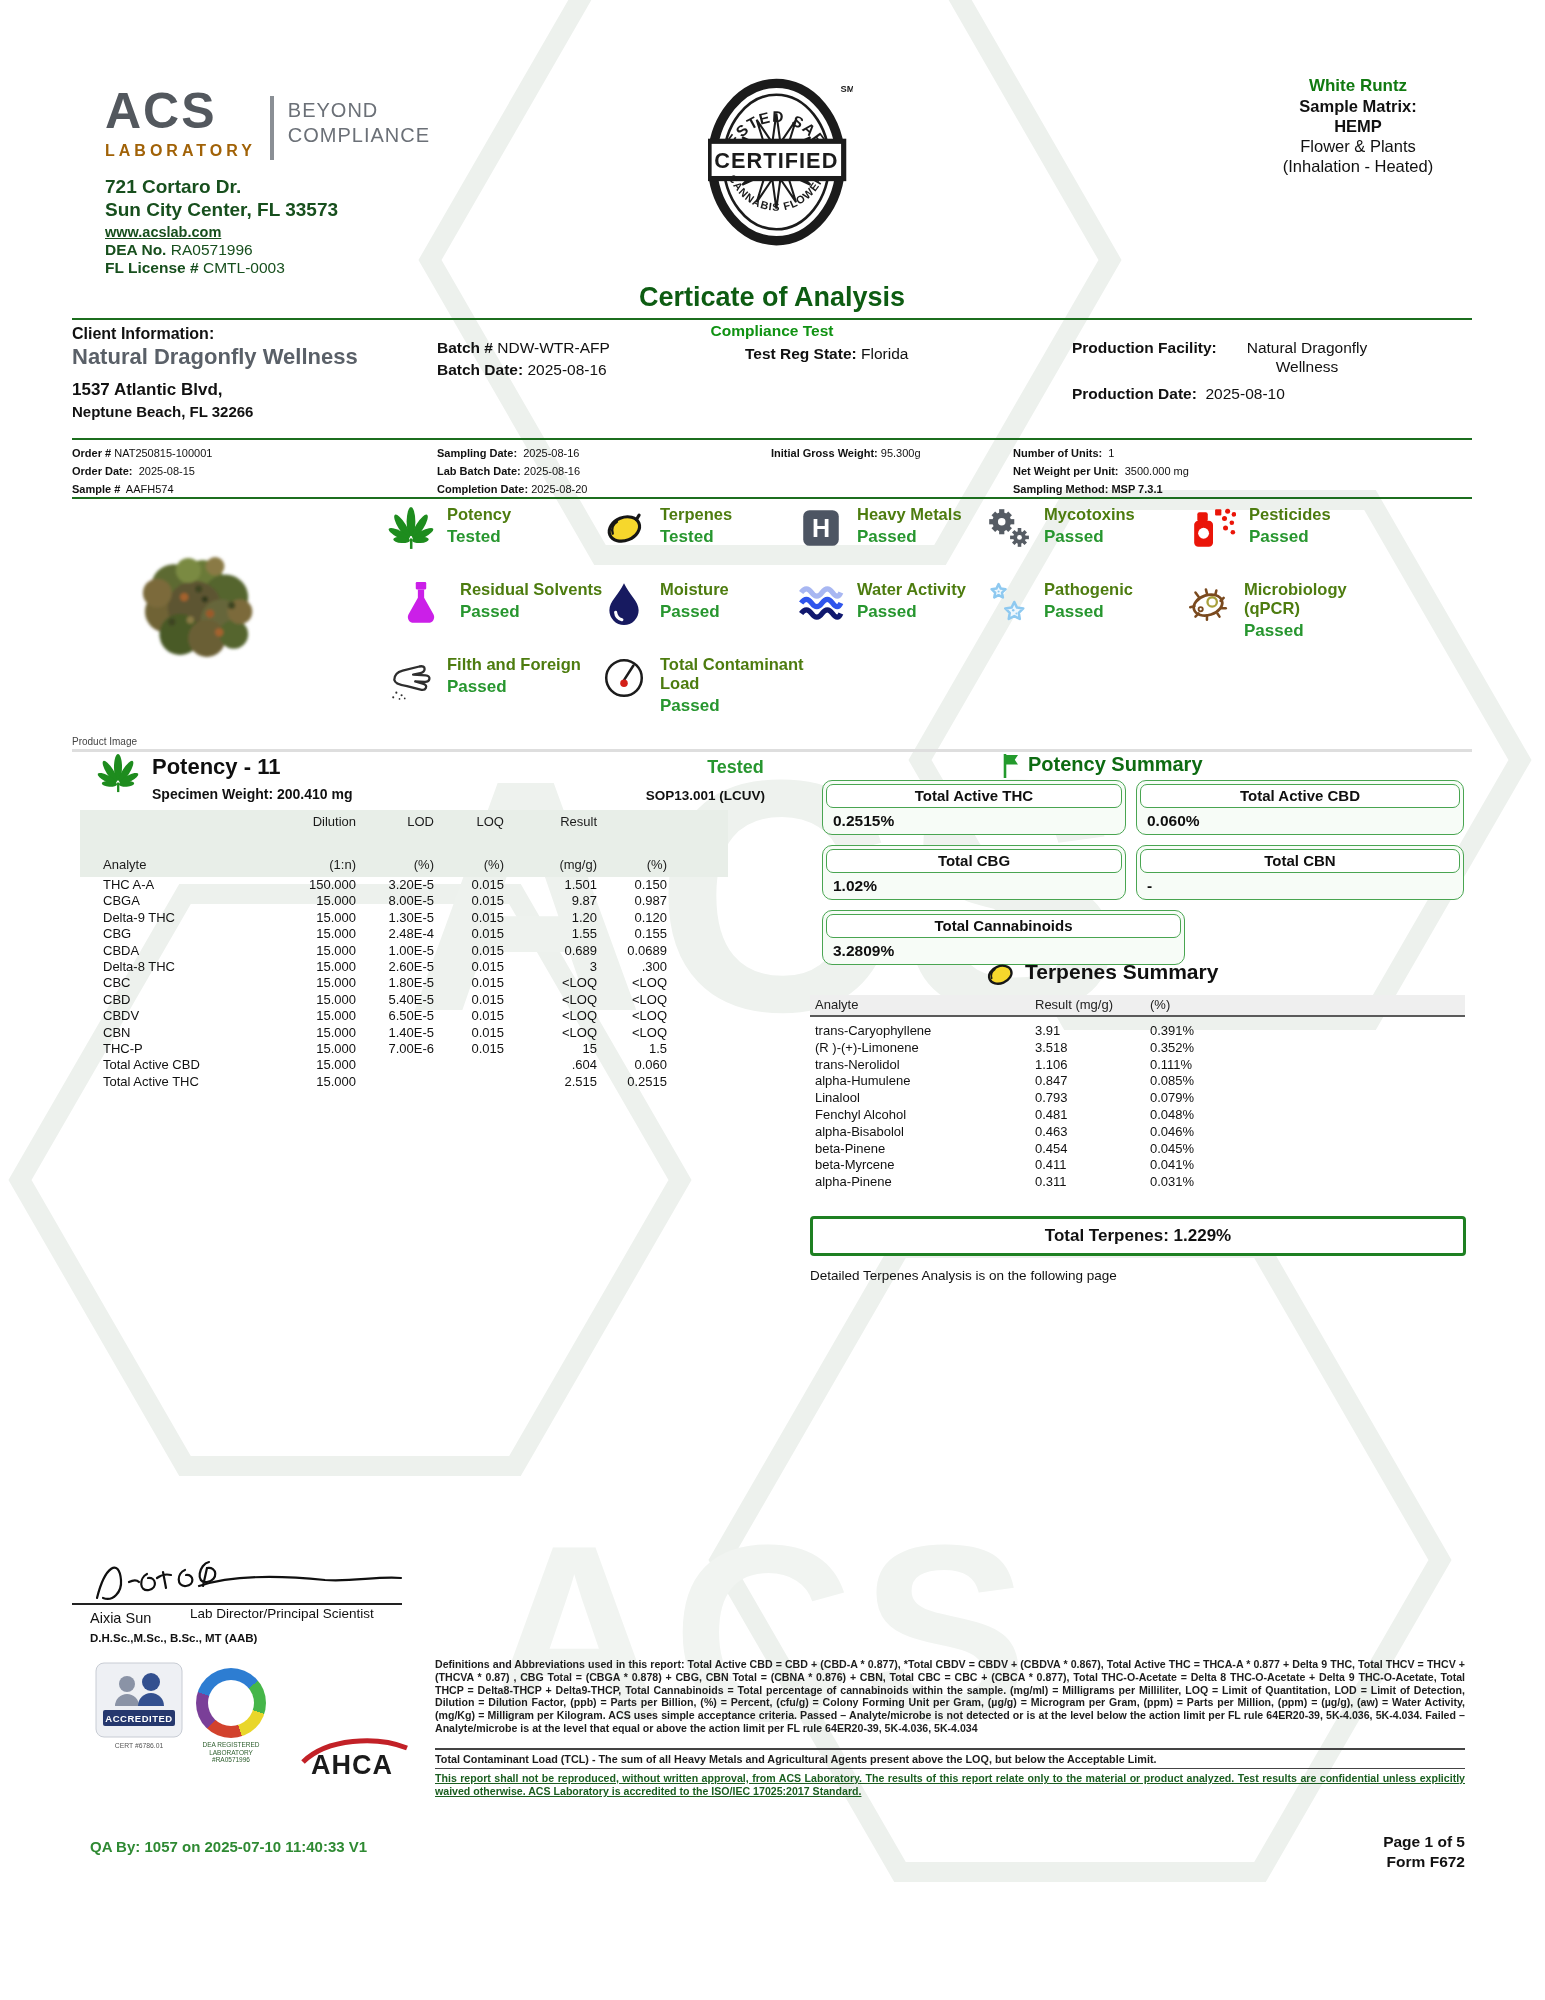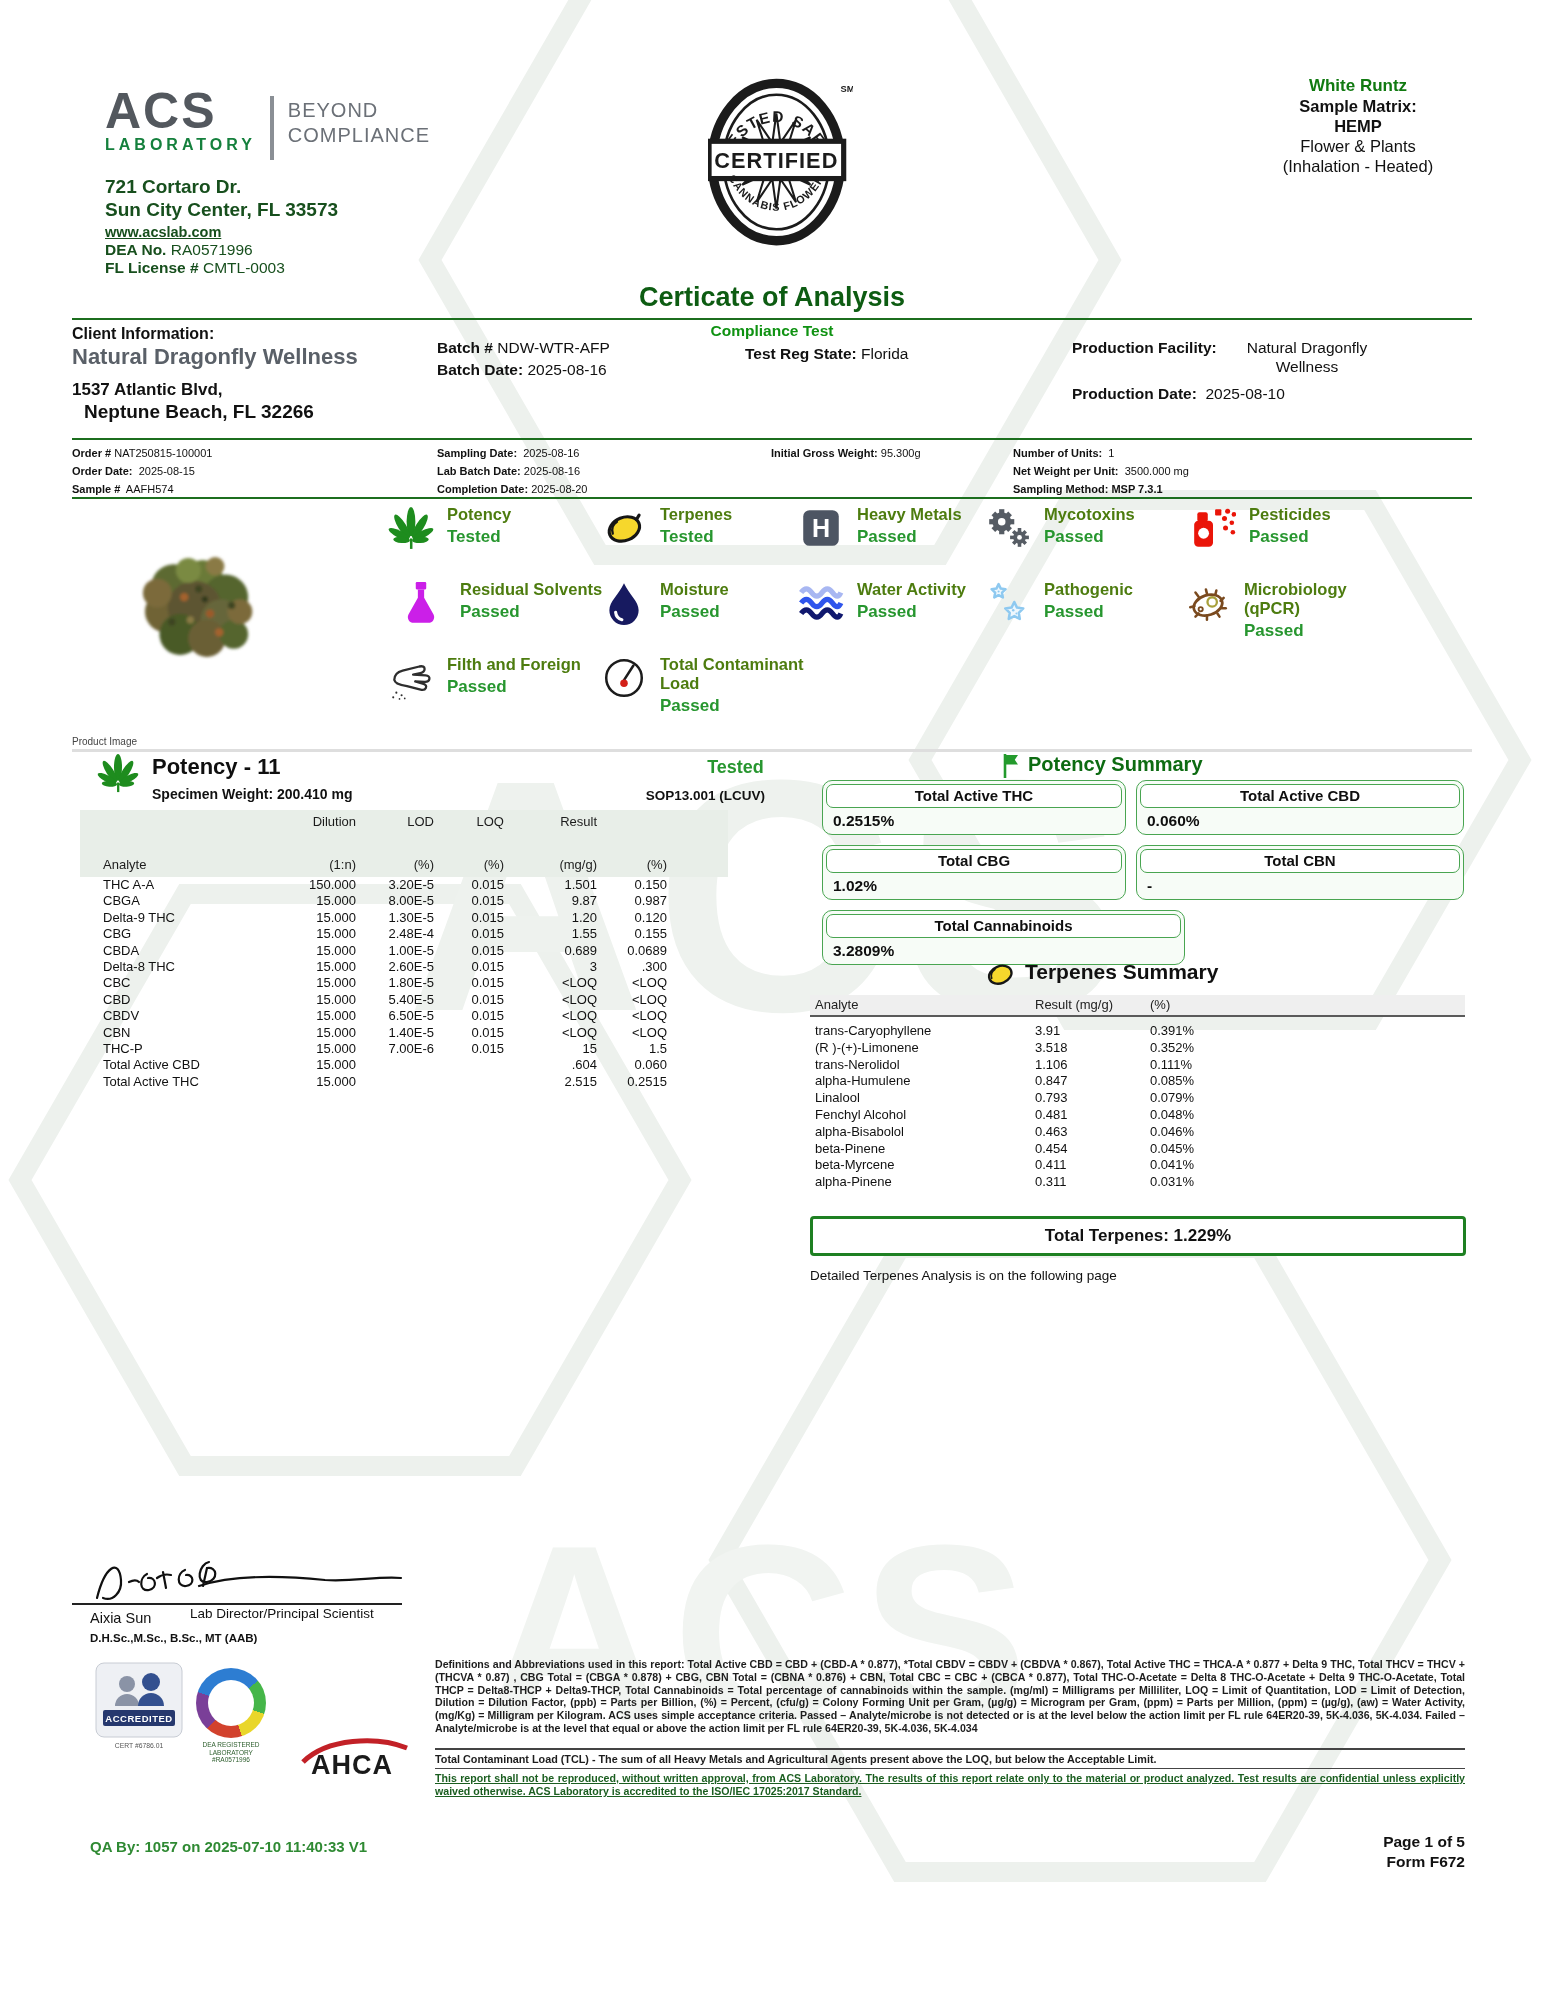--- a/index.html
+++ b/index.html
@@ -5,21 +5,21 @@
   html,body{margin:0;padding:0;background:#fff;}
   .page{position:relative;width:1545px;height:2000px;background:#fff;overflow:hidden;
         font-family:"Liberation Sans",sans-serif;color:#111;}
   .abs{position:absolute;}
   .lb{font-weight:bold;}
   
   .wm{position:absolute;inset:0;z-index:0;}
   .content{position:absolute;inset:0;z-index:1;}
   
   .acs-big{font-size:50px;font-weight:bold;color:#53585e;letter-spacing:2px;line-height:46px;}
-  .acs-lab{font-size:16px;font-weight:bold;color:#15803d;letter-spacing:4px;margin-top:2px;}
+  .acs-lab{font-size:16px;font-weight:bold;color:#a16207;letter-spacing:4px;margin-top:8px;}
   .logo-bar{width:4px;height:64px;background:#8a8f95;}
   .beyond{font-size:20px;color:#6b7077;letter-spacing:1px;line-height:25px;font-weight:500;}
   .addr{font-size:19px;font-weight:bold;color:#174f1d;line-height:23px;}
   .site{font-size:14.5px;font-weight:bold;color:#174f1d;text-decoration:underline;}
   .lic{font-size:15.5px;color:#174f1d;line-height:18px;}
   .lic b{font-weight:bold;}
   .sampleblk{text-align:center;font-size:16.5px;line-height:20px;color:#111;}
   .pname{color:#117a11;font-weight:bold;font-size:17px;}
   .doc-title{font-size:27px;font-weight:bold;color:#0d5c12;text-align:center;}
   .gline{background:#1c6e1e;height:2px;}
@@ -151,21 +151,21 @@
       <div>Flower &amp; Plants</div>
       <div>(Inhalation - Heated)</div>
     </div>
 
     <div class="abs doc-title" style="left:72px;top:282px;width:1400px;">Certicate of Analysis</div>
     <div class="abs gline" style="left:72px;top:318px;width:1400px;"></div>
 
     <div class="abs kv lb" style="left:72px;top:324px;font-size:16px;">Client Information:</div>
     <div class="abs clientname" style="left:72px;top:344px;">Natural Dragonfly Wellness</div>
     <div class="abs kv lb" style="left:72px;top:380px;font-size:17px;">1537 Atlantic Blvd,</div>
-    <div class="abs kv lb" style="left:84px;top:402px;font-size:19px;">Neptune Beach, FL 32266</div>
+    <div class="abs kv lb" style="left:72px;top:402px;font-size:15px;">Neptune Beach, FL 32266</div>
 
     <div class="abs kv" style="left:437px;top:338px;">
       <b>Batch #</b> <span>NDW-WTR-AFP</span>
     </div>
     <div class="abs kv" style="left:437px;top:360px;">
       <b>Batch Date:</b> <span>2025-08-16</span>
     </div>
 
     <div class="abs comp" style="left:672px;top:322px;width:200px;">Compliance Test</div>
     <div class="abs kv" style="left:745px;top:344px;">

